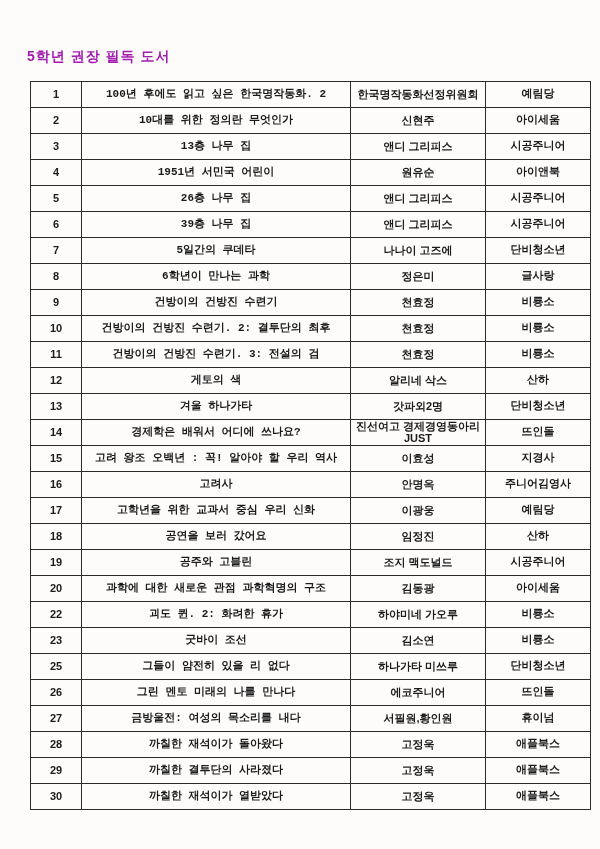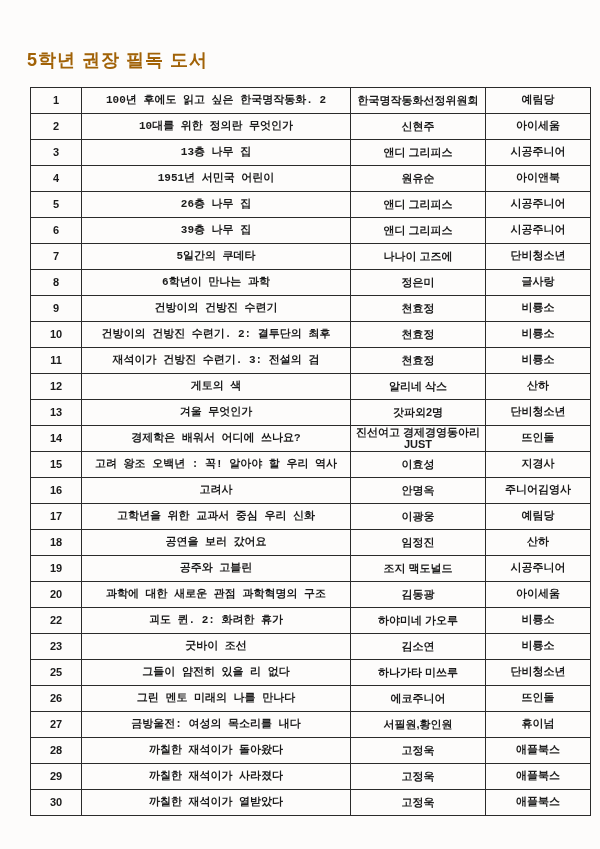--- a/index.html
+++ b/index.html
@@ -9,24 +9,24 @@
   body {
     width: 600px;
     height: 849px;
     background: #fdfcfb;
     font-family: "Liberation Sans", sans-serif;
     color: #1b1b1b;
     overflow: hidden;
   }
   .doc-title {
     margin: 48px 16px 0 27px;
-    font-size: 18px;
+    font-size: 14px;
     font-weight: 700;
     letter-spacing: 1px;
-    color: #a16207;
+    color: #a21caf;
   }
   table.book-table {
     margin: 15px 0 0 30px;
     border-collapse: collapse;
     table-layout: fixed;
     width: 540px;
   }
   table.book-table td {
     border: 1.5px solid #2b2b2b;
     height: 25px;
@@ -107,33 +107,33 @@
       <td class="col-pub">비룡소</td>
     </tr>
       <tr>
       <td class="col-no">10</td>
       <td class="col-title">건방이의 건방진 수련기. 2: 결투단의 최후</td>
       <td class="col-author">천효정</td>
       <td class="col-pub">비룡소</td>
     </tr>
       <tr>
       <td class="col-no">11</td>
-      <td class="col-title">재석이가 건방진 수련기. 3: 전설의 검</td>
+      <td class="col-title">건방이의 건방진 수련기. 3: 전설의 검</td>
       <td class="col-author">천효정</td>
       <td class="col-pub">비룡소</td>
     </tr>
       <tr>
       <td class="col-no">12</td>
       <td class="col-title">게토의 색</td>
       <td class="col-author">알리네 삭스</td>
       <td class="col-pub">산하</td>
     </tr>
       <tr>
       <td class="col-no">13</td>
-      <td class="col-title">겨울 무엇인가</td>
+      <td class="col-title">겨울 하나가타</td>
       <td class="col-author">갓파외2명</td>
       <td class="col-pub">단비청소년</td>
     </tr>
       <tr>
       <td class="col-no">14</td>
       <td class="col-title">경제학은 배워서 어디에 쓰나요?</td>
       <td class="col-author">진선여고 경제경영동아리 JUST</td>
       <td class="col-pub">뜨인돌</td>
     </tr>
       <tr>
@@ -203,21 +203,21 @@
       <td class="col-pub">휴이넘</td>
     </tr>
       <tr>
       <td class="col-no">28</td>
       <td class="col-title">까칠한 재석이가 돌아왔다</td>
       <td class="col-author">고정욱</td>
       <td class="col-pub">애플북스</td>
     </tr>
       <tr>
       <td class="col-no">29</td>
-      <td class="col-title">까칠한 재석이가 사라졌다</td>
+      <td class="col-title">까칠한 결투단의 사라졌다</td>
       <td class="col-author">고정욱</td>
       <td class="col-pub">애플북스</td>
     </tr>
       <tr>
       <td class="col-no">30</td>
       <td class="col-title">까칠한 재석이가 열받았다</td>
       <td class="col-author">고정욱</td>
       <td class="col-pub">애플북스</td>
     </tr>
     </tbody>

